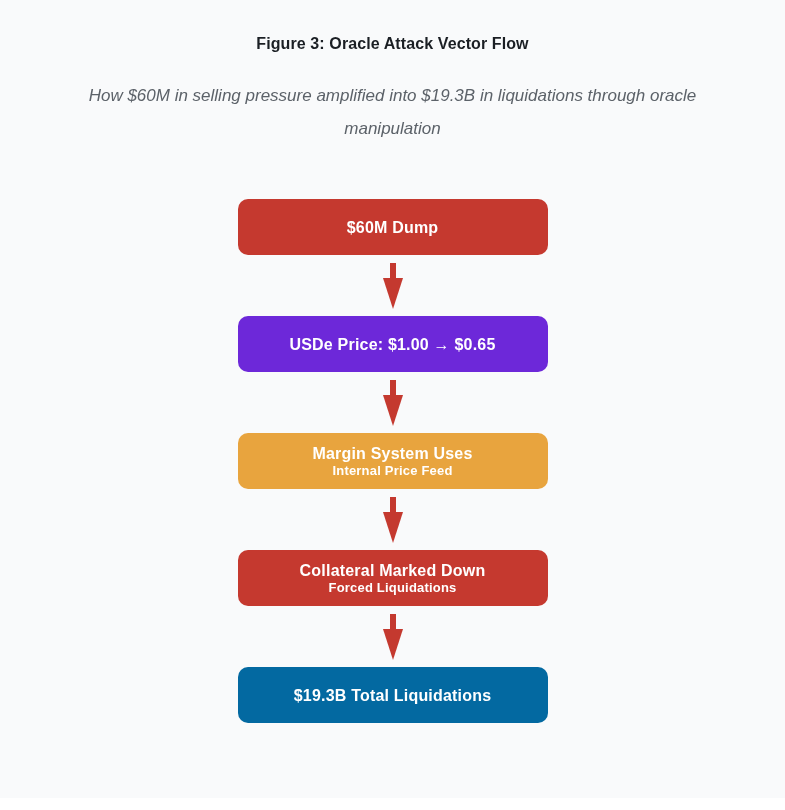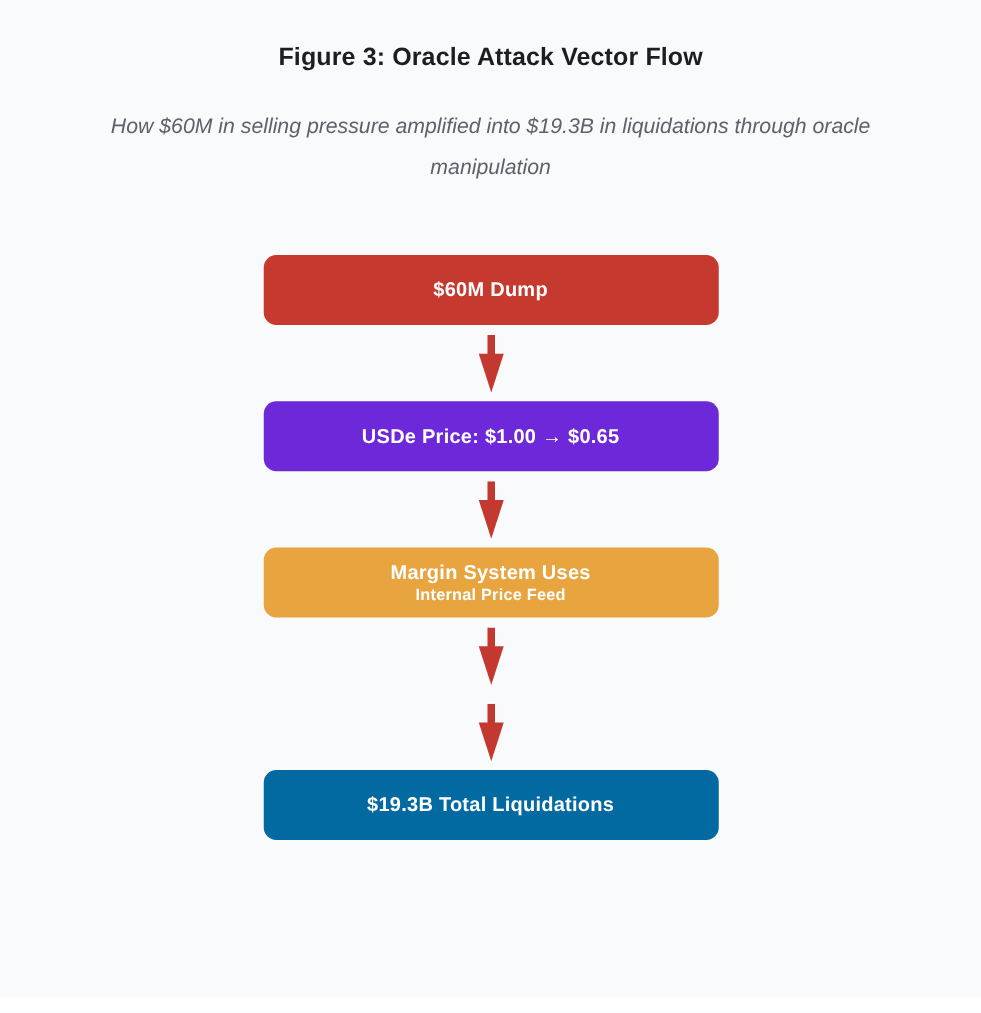--- a/index.html
+++ b/index.html
@@ -9,21 +9,21 @@
     overflow: hidden;
     font-family: "Liberation Sans", sans-serif;
   }
   body {
     background: #f9fafb;
     position: relative;
   }
   .figure-title {
     margin-top: 35px;
     text-align: center;
-    font-size: 20px;
+    font-size: 16px;
     font-weight: 700;
     color: #1b1f24;
     letter-spacing: 0.1px;
   }
   .figure-subtitle {
     margin: 26px auto 16px auto;
     max-width: 690px;
     text-align: center;
     font-size: 17px;
     font-style: italic;
@@ -31,21 +31,21 @@
     line-height: 33px;
     font-weight: 400;
   }
   .flow {
     margin-top: 54px;
     display: flex;
     flex-direction: column;
     align-items: center;
   }
   .node {
-    width: 364px;
+    width: 310px;
     height: 56px;
     border-radius: 10px;
     display: flex;
     flex-direction: column;
     align-items: center;
     justify-content: center;
     color: #ffffff;
     text-align: left;
   }
   .node-label {
@@ -106,20 +106,24 @@
   <div class="node" style="background-color: rgb(232, 164, 62);">
     <span class="node-label">Margin System Uses</span>
     <span class="node-sublabel">Internal Price Feed</span>
   </div>
 
   <svg class="arrow" width="30" height="46" viewBox="0 0 30 46" style="color: rgb(196, 57, 47);">
     <rect x="12" y="0" width="6" height="17" fill="currentColor"></rect>
     <polygon points="5,15 25,15 15,46" fill="currentColor"></polygon>
   </svg>
 
+  <div class="node" style="background-color: rgb(197, 57, 47);">
+    <span class="node-label">Collateral Marked Down</span>
+    <span class="node-sublabel">Forced Liquidations</span>
+  </div>
 
   <svg class="arrow" width="30" height="46" viewBox="0 0 30 46" style="color: rgb(196, 57, 47);">
     <rect x="12" y="0" width="6" height="17" fill="currentColor"></rect>
     <polygon points="5,15 25,15 15,46" fill="currentColor"></polygon>
   </svg>
 
   <div class="node" style="background-color: #0369a1;">
     <span class="node-label">$19.3B Total Liquidations</span>
 
   </div>

